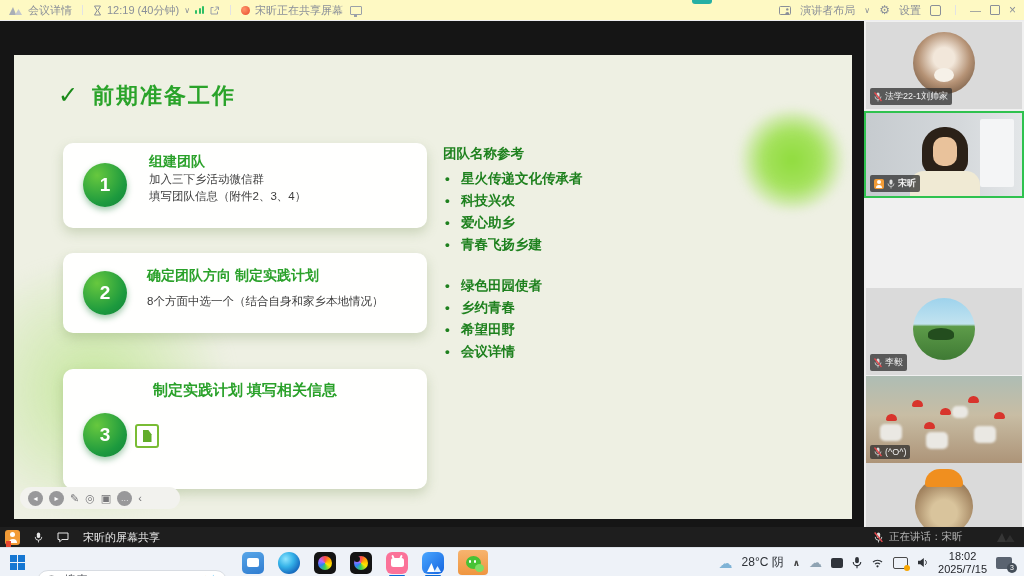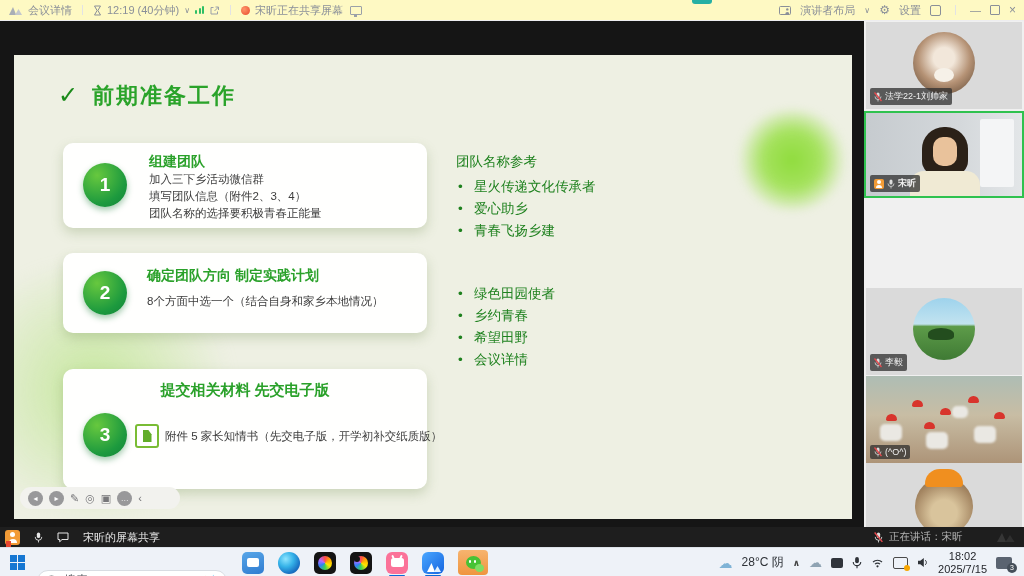--- a/index.html
+++ b/index.html
@@ -36,21 +36,21 @@
     box-shadow:0 5px 12px rgba(110,140,80,.28);}
   .c1{top:88px;height:85px;}.c2{top:198px;height:80px;}.c3{top:314px;height:120px;}
   .num{position:absolute;width:44px;height:44px;border-radius:50%;color:#fff;font-size:19px;font-weight:bold;
     display:flex;align-items:center;justify-content:center;box-shadow:0 3px 6px rgba(20,120,50,.4);
     background:radial-gradient(circle at 32% 28%,#67c83e,#1d9a3e 65%,#108238);}
   .ct{position:absolute;font-size:14px;font-weight:bold;color:#2aa12a;white-space:nowrap;}
   .cl{position:absolute;font-size:11.5px;color:#3c3c3c;line-height:17px;white-space:nowrap;}
   .doc{position:absolute;width:20px;height:20px;border:2px solid #79bc34;border-radius:3px;background:#fff;
     display:flex;align-items:center;justify-content:center;}
   .doc i{display:block;width:9px;height:12px;background:#61ad29;clip-path:polygon(0 0,65% 0,100% 35%,100% 100%,0 100%);}
-  .refs{position:absolute;left:442px;color:#1e811e;font-weight:normal;font-size:13.5px;margin-top:8px;}
+  .refs{position:absolute;left:429px;color:#1e811e;font-weight:bold;font-size:13.5px;}
   .r1{top:90px;}.r2{top:220px;}
   .refs .rh{margin-bottom:5px;}
   .refs ul{list-style:none;margin:0;padding:0;}
   .refs li{padding-left:18px;position:relative;line-height:22px;white-space:nowrap;}
   .refs li::before{content:"•";position:absolute;left:2px;}
   .ptool{position:absolute;left:20px;top:467px;width:160px;height:22px;background:#f2f2ee;border-radius:11px;
     display:flex;align-items:center;gap:6px;padding:0 8px;box-sizing:border-box;}
   .pbtn{width:15px;height:15px;border-radius:50%;background:#98989a;color:#fff;font-size:8px;
     display:flex;align-items:center;justify-content:center;}
   .pico{color:#77777a;font-size:11px;line-height:11px;}
@@ -197,42 +197,41 @@
       <div class="trow">
         <span class="chk">✓</span>
         <span class="stitle">前期准备工作</span>
       </div>
 
       <div class="card c1">
         <div class="num" style="left:20px;top:20px;">1</div>
         <div class="ct" style="left:86px;top:10px;">组建团队</div>
         <div class="cl" style="left:86px;top:28px;">加入三下乡活动微信群</div>
         <div class="cl" style="left:86px;top:45px;">填写团队信息（附件2、3、4）</div>
-        <div class="cl" style="left:86px;top:62px;">团队名称的选择要积极青春正能量</div>
       </div>
 
       <div class="card c2">
         <div class="num" style="left:20px;top:18px;">2</div>
         <div class="ct" style="left:84px;top:14px;">确定团队方向 制定实践计划</div>
         <div class="cl" style="left:84px;top:40px;">8个方面中选一个（结合自身和家乡本地情况）</div>
       </div>
 
       <div class="card c3">
-        <div class="ct" style="left:0;top:12px;width:100%;text-align:center;font-size:15px;">提交相关材料 先交电子版</div>
+        <div class="ct" style="left:0;top:12px;width:100%;text-align:center;font-size:15px;">制定实践计划 填写相关信息</div>
         <div class="num" style="left:20px;top:44px;">3</div>
         <div class="doc" style="left:72px;top:55px;">
             <i></i>
           </div>
-        <div class="cl" style="left:102px;top:59px;">附件 5 家长知情书（先交电子版，开学初补交纸质版）</div>
       </div>
 
       <div class="refs r1">
         <div class="rh">团队名称参考</div>
         <ul>
           <li>星火传递文化传承者</li>
+          <li>科技兴农</li>
           <li>爱心助乡</li>
           <li>青春飞扬乡建</li>
         </ul>
       </div>
       <div class="refs r2">
         <ul>
           <li>绿色田园使者</li>
           <li>乡约青春</li>
           <li>希望田野</li>
           <li>会议详情</li>

